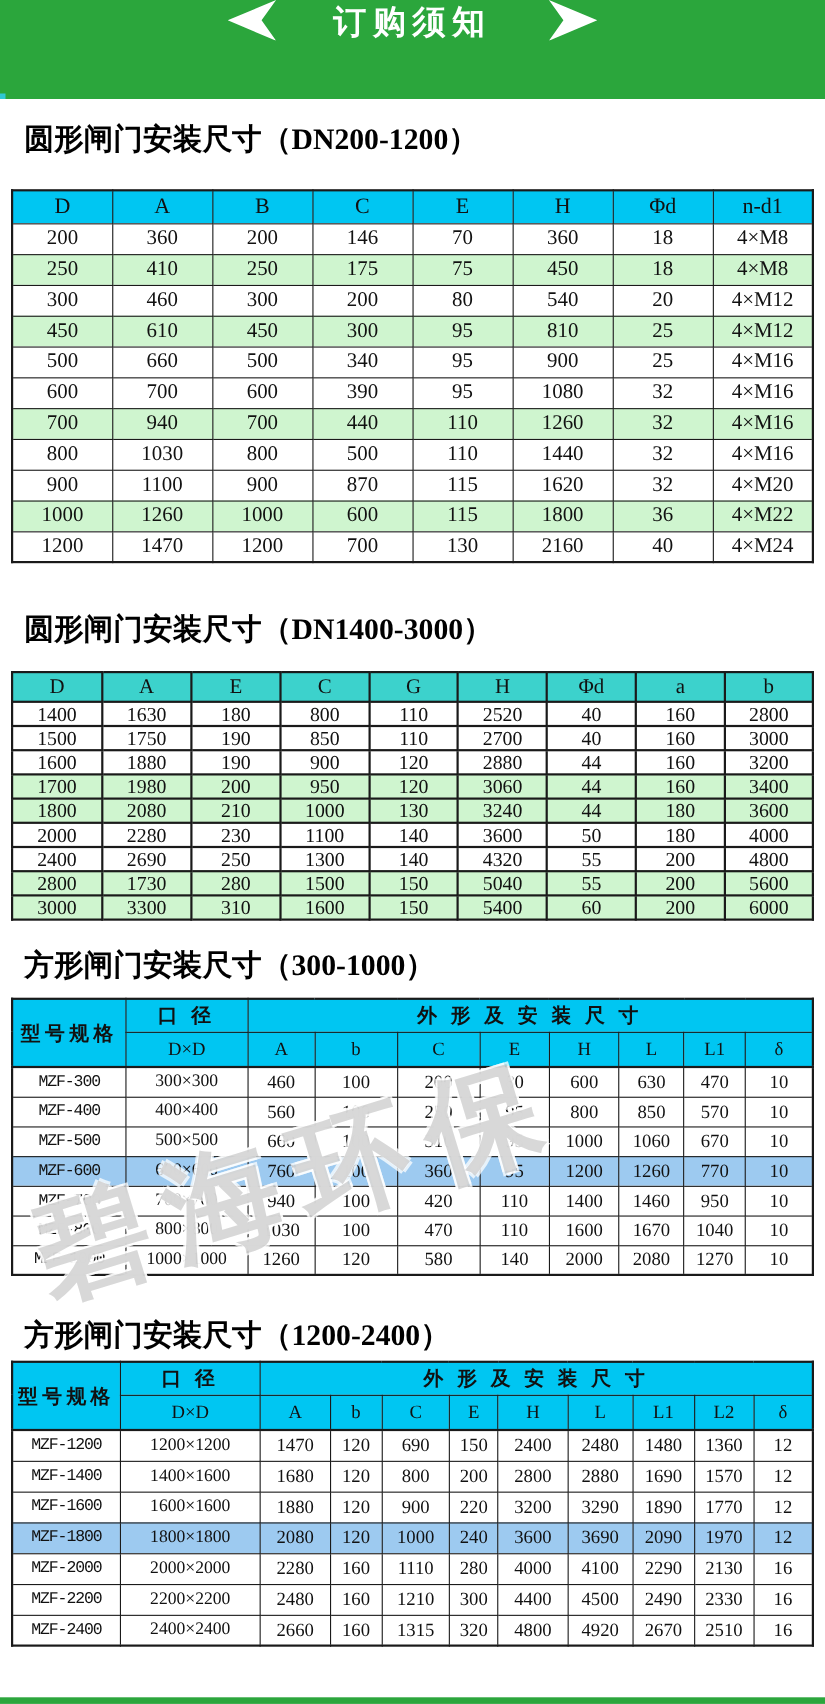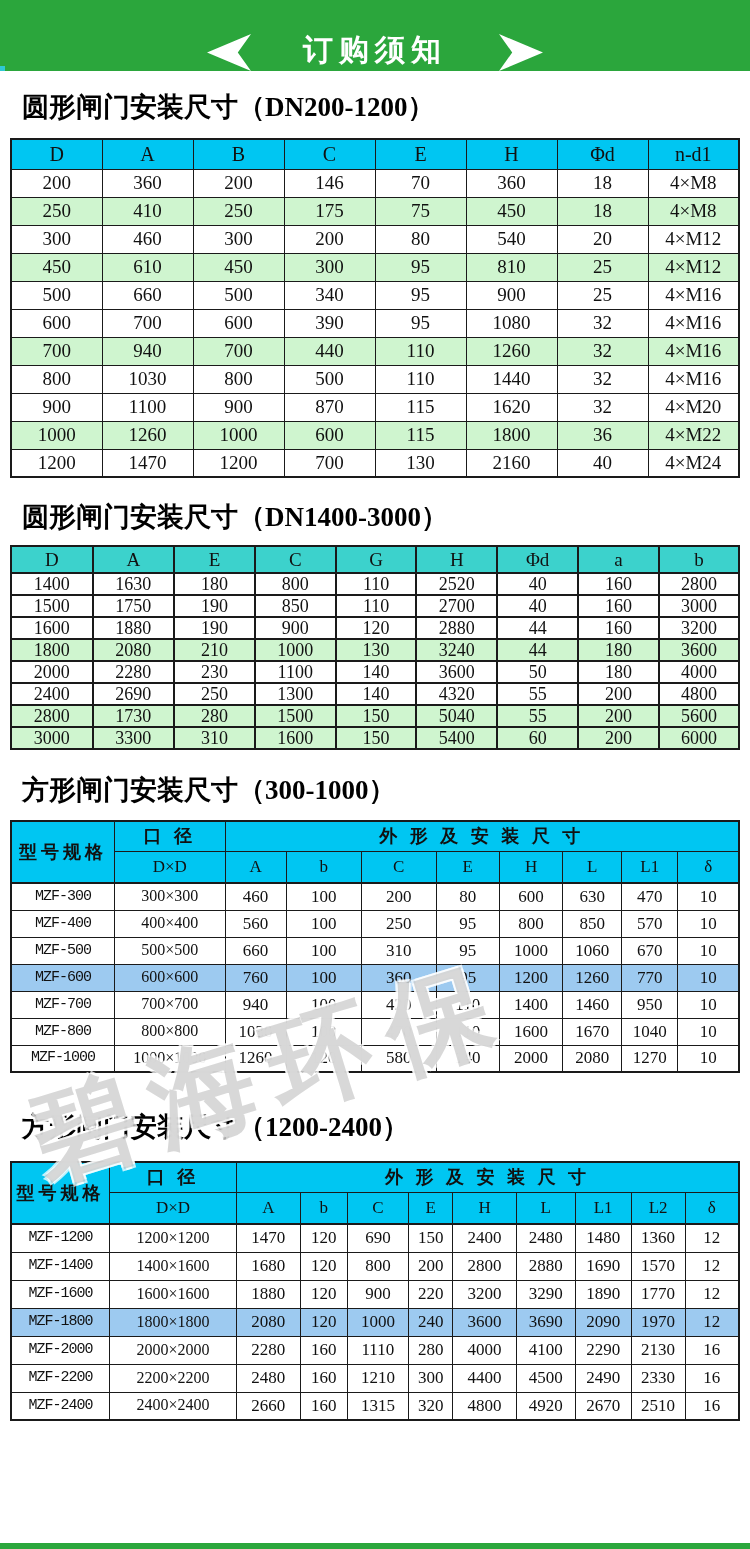--- a/index.html
+++ b/index.html
@@ -4,41 +4,41 @@
 <style>
   * { box-sizing: border-box; }
   html,body { margin:0; padding:0; }
   body {
     width:750px; height:1549px; position:relative; overflow:hidden;
     background:#ffffff; font-family:"Liberation Serif", serif; color:#111;
   }
 
   
   .banner {
-    position:relative; height:71px; background:#2BA63C;
-    display:flex; align-items:flex-end; justify-content:center;
+    position:relative; height:90px; background:#2BA63C;
+    display:flex; align-items:flex-start; justify-content:center;
   }
   .banner-title {
     color:#fff; font-size:30px; font-weight:bold; letter-spacing:6px;
     font-family:"Liberation Sans", sans-serif; margin:0 52px;
   }
   .arrow { width:44px; height:37px; background:#fff; }
   .arrow-left  { clip-path: polygon(100% 0, 0 50%, 100% 100%, 70% 50%); }
   .arrow-right { clip-path: polygon(0 0, 100% 50%, 0 100%, 30% 50%); }
   .banner-notch { position:absolute; left:0; bottom:0; width:5px; height:5px; background:#2FC8D4; }
 
   
   .section-title {
     margin:0; padding-left:22px; font-size:27px; font-weight:bold;
     line-height:36px; color:#000; font-family:"Liberation Serif", serif;
   }
-  .pt1 { padding-top:18px; padding-bottom:13px; }
-  .pt2 { padding-top:21px; padding-bottom:10px; }
+  .pt1 { padding-top:18px; padding-bottom:28px; }
+  .pt2 { padding-top:21px; padding-bottom:20px;margin-top:21px; }
   .pt3 { padding-top:22px; padding-bottom:12px; }
-  .pt4 { padding-top:36px; padding-bottom:16px;  }
+  .pt4 { padding-top:36px; padding-bottom:5px;  }
 
   
   table {
     width:730px; margin:0 10px; border-collapse:collapse; table-layout:fixed;
     border:2px solid #1a1a1a; text-align:center;
   }
   th, td { border:1px solid #1a1a1a; padding:0; line-height:1.05; font-weight:normal; }
   thead th { font-family:"Liberation Serif", serif; }
 
   .style-cyan thead th { background:#00C6F2; }
@@ -280,20 +280,31 @@
         <td>1880</td>
         <td>190</td>
         <td>900</td>
         <td>120</td>
         <td>2880</td>
         <td>44</td>
         <td>160</td>
         <td>3200</td>
       </tr>
       <tr class="hl-green">
+        <td>1700</td>
+        <td>1980</td>
+        <td>200</td>
+        <td>950</td>
+        <td>120</td>
+        <td>3060</td>
+        <td>44</td>
+        <td>160</td>
+        <td>3400</td>
+      </tr>
+      <tr class="hl-green">
         <td>1800</td>
         <td>2080</td>
         <td>210</td>
         <td>1000</td>
         <td>130</td>
         <td>3240</td>
         <td>44</td>
         <td>180</td>
         <td>3600</td>
       </tr>

